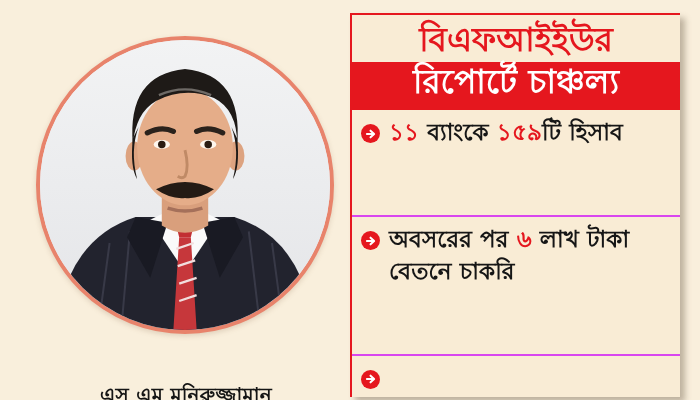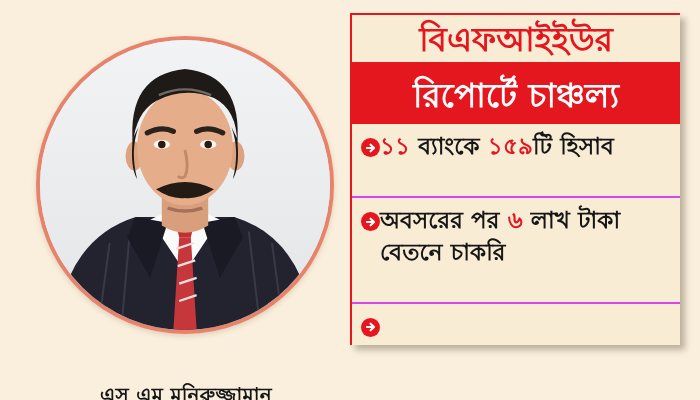--- a/index.html
+++ b/index.html
@@ -15,36 +15,36 @@
     overflow:hidden;background:#ededef;
     box-shadow:0 2px 5px rgba(150,120,90,.25);
   }
   .photo-circle svg{display:block;width:100%;height:100%;}
   .photo-caption{
     position:absolute;left:0;top:340px;width:372px;text-align:center;
     font-size:20px;font-weight:bold;color:#151515;letter-spacing:.3px;margin-top:40px;
   }
   
   .infobox{
-    position:absolute;left:350px;top:13px;width:330px;height:332px;
+    position:absolute;left:350px;top:13px;width:330px;height:384px;
     background:#f9ecd5;box-sizing:border-box;
     border-top:2px solid #e5171e;border-left:2px solid #e5171e;
     box-shadow:5px 5px 6px rgba(120,105,85,.45);
     display:flex;flex-direction:column;
   }
   .infobox-title{
     color:#e5171e;font-weight:bold;font-size:33px;line-height:1.0;
     text-align:center;padding:8px 4px 6px;
   }
   .infobox-band{
     background:#e5171e;color:#ffffff;font-weight:bold;font-size:33px;
-    line-height:1.0;text-align:center;padding:17px 4px 12px;
+    line-height:1.0;text-align:center;padding:3px 4px 12px;
   }
   .bullets{flex:1;display:flex;flex-direction:column;justify-content:space-between;}
-  .bullet{display:flex;align-items:flex-start;padding:7px 8px 8px 9px;}
+  .bullet{display:flex;align-items:flex-start;gap:9px;padding:7px 8px 8px 9px;}
   .bullet + .bullet{border-top:2px solid #d946ef;}
   .bicon{
     flex:0 0 auto;width:19px;height:19px;border-radius:50%;
     background:#e5171e;margin-top:7px;
     display:flex;align-items:center;justify-content:center;
   }
   .bicon svg{display:block;width:12px;height:12px;}
   .btext{
     font-size:23px;font-weight:bold;color:#161616;line-height:1.38;
     letter-spacing:.1px;

